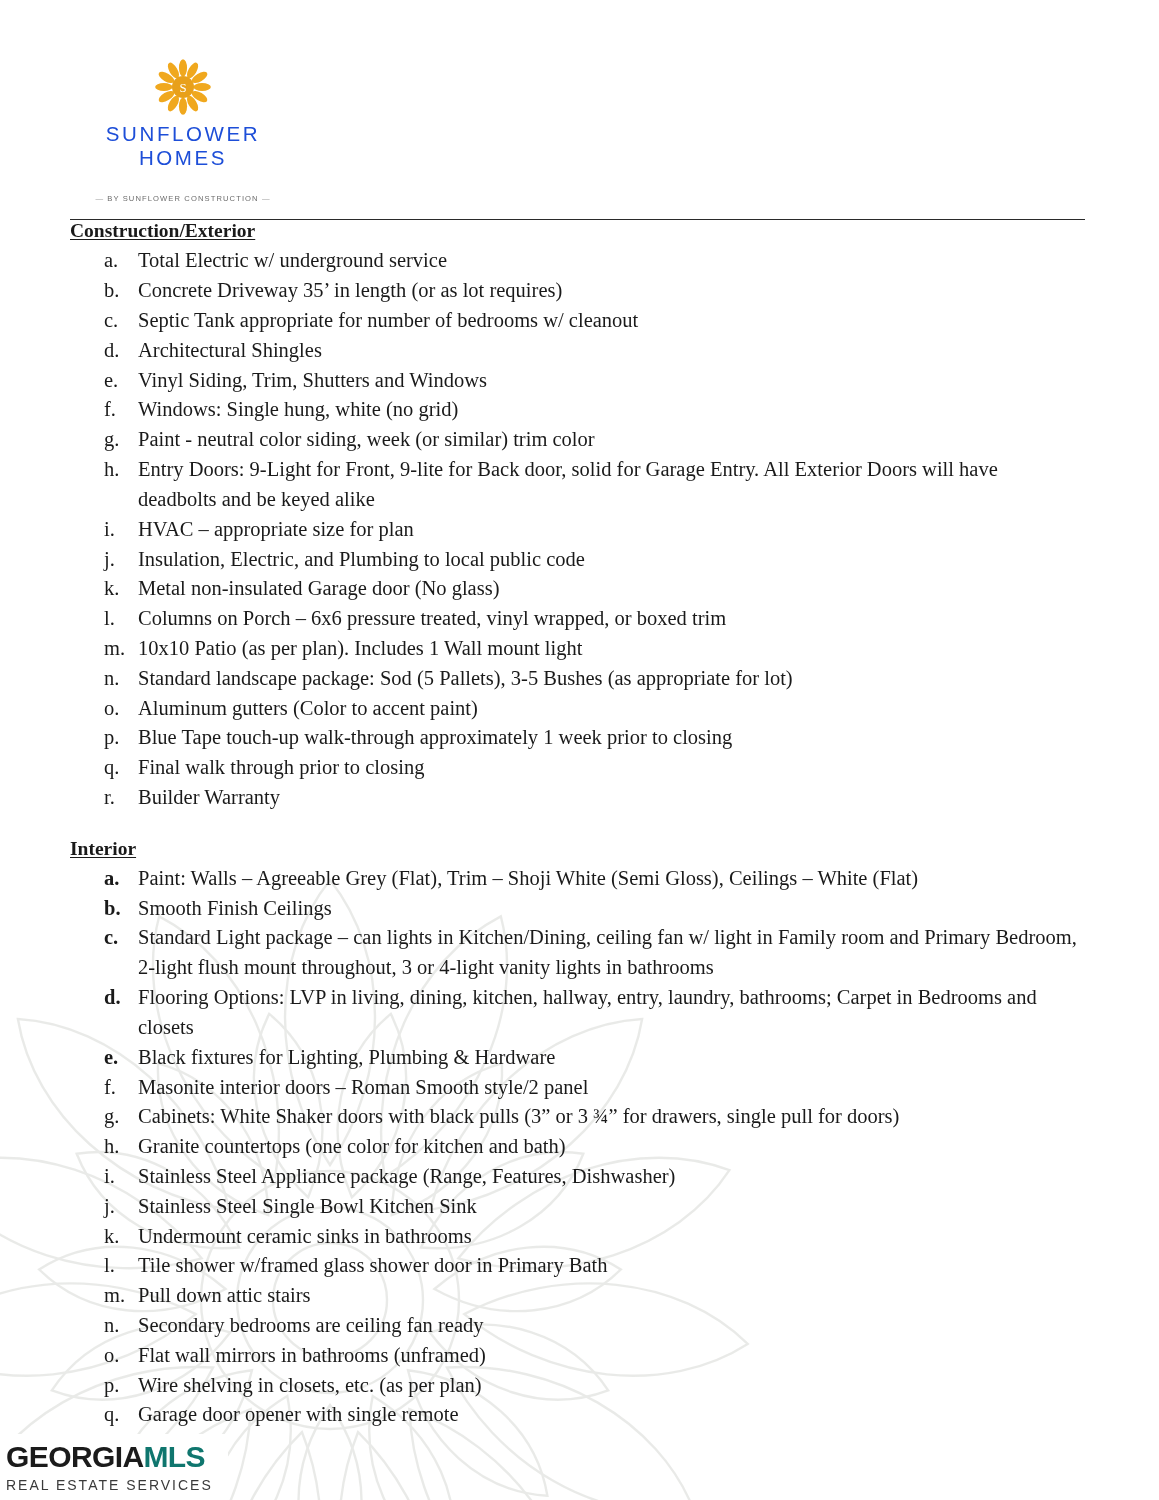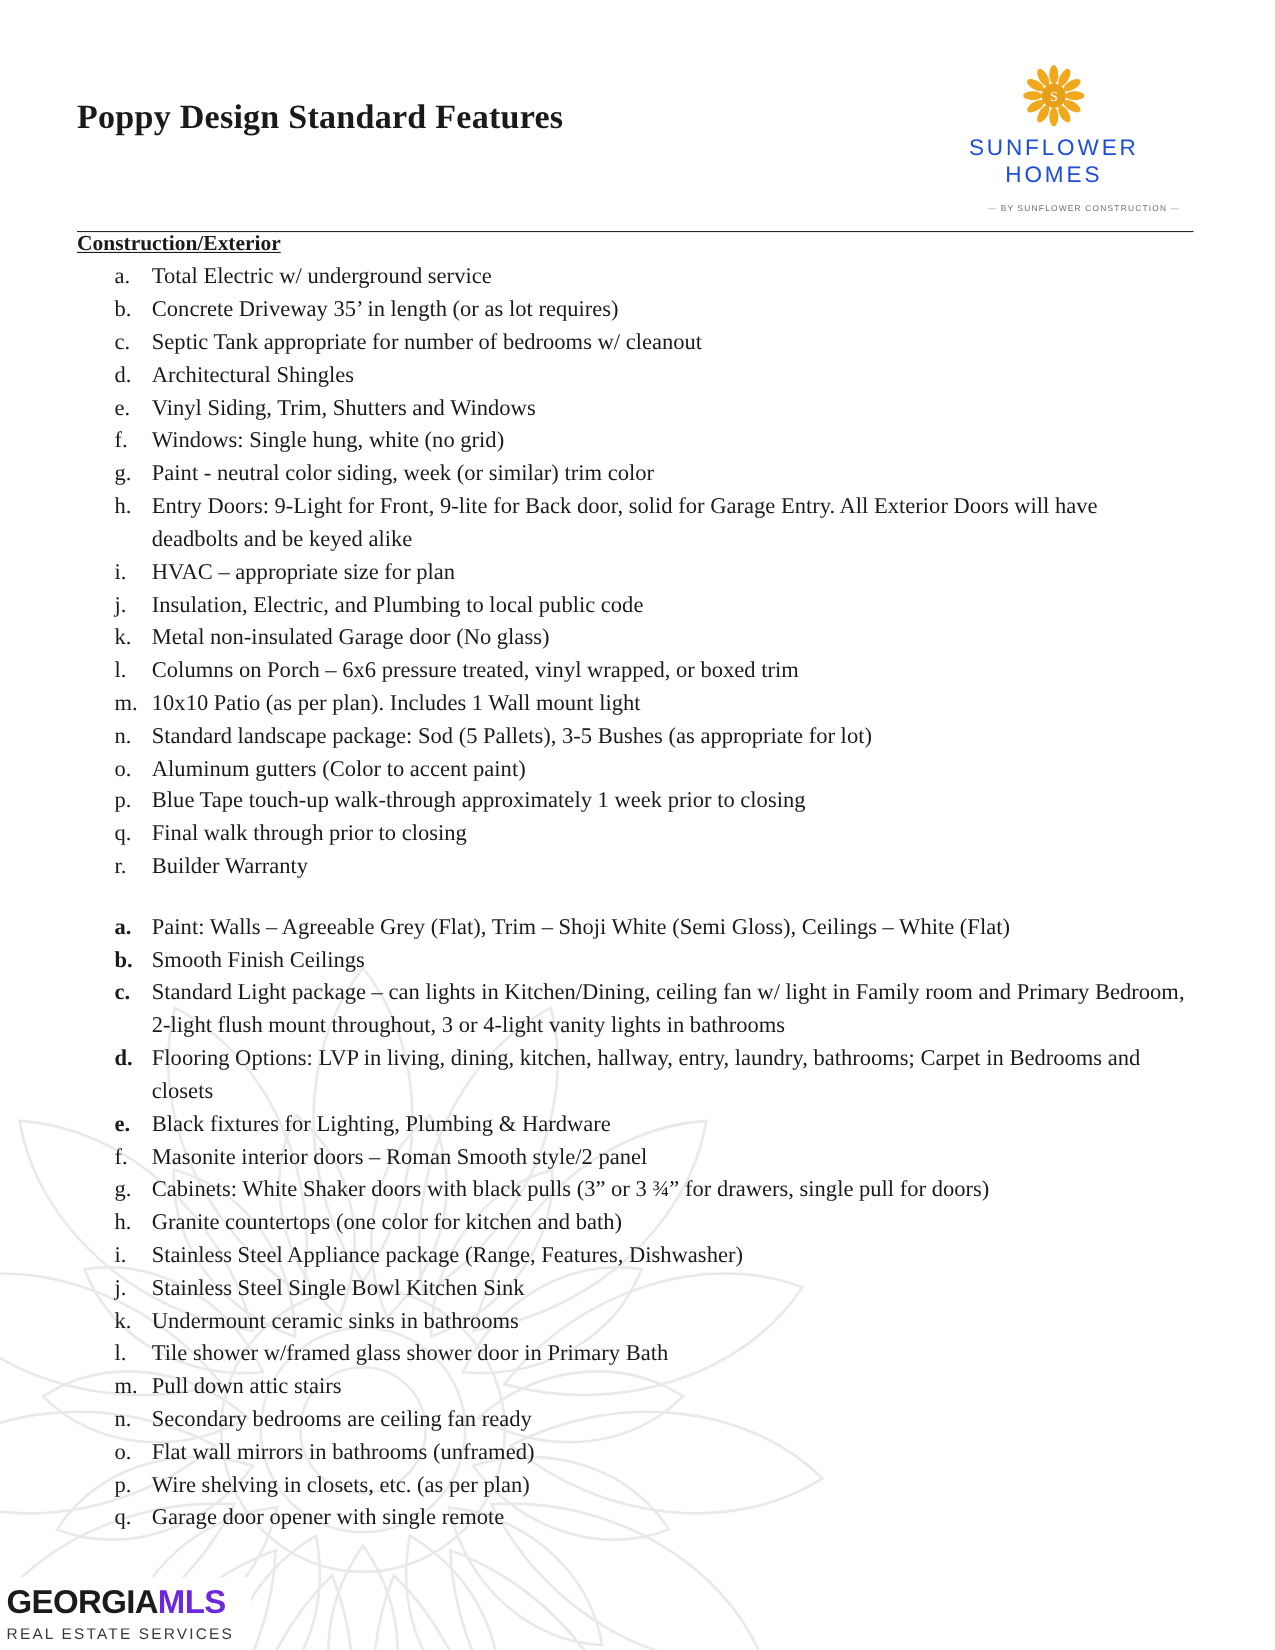--- a/index.html
+++ b/index.html
@@ -60,23 +60,22 @@
     letter-spacing: 2.6px;
     color: #1d4ed8;
     line-height: 1.18;
     font-weight: 400;
   }
   .logo-sub {
     font-family: "Liberation Sans", sans-serif;
     font-size: 7.6px;
     letter-spacing: 1.1px;
     color: #6b6b6b;
-    margin-top: 14px;
+    margin-top: 24px;
     white-space: nowrap;
-    text-align: right;
   }
   .logo-sub .dash { color: #9a9a9a; }
 
   .rule {
     border-top: 1.3px solid #2a2a2a;
     margin: 6px 2px 0 2px;
   }
 
   
   .section { }
@@ -125,21 +124,21 @@
     padding-left: 6px;
   }
   .mls-top {
     font-family: "Liberation Sans", sans-serif;
     font-size: 30px;
     font-weight: bold;
     letter-spacing: -0.6px;
     color: #1b1b1b;
     line-height: 1;
   }
-  .mls-top .mls-red { color: #6d28d9; }
+  .mls-top .mls-red { color: #0f766e; }
   .mls-bottom {
     font-family: "Liberation Sans", sans-serif;
     font-size: 14px;
     letter-spacing: 2.0px;
     color: #3a3a3a;
     margin-top: 5px;
   }
 </style>
 </head>
 <body>
@@ -244,21 +243,20 @@
             <path d="M0,-70 C28,-110 28,-160 0,-195 C-28,-160 -28,-110 0,-70 Z"></path>
           </g>
       </g>
     </g>
   </g>
 </svg>
 
 <div class="page">
 
   <div class="header">
-    <h1 class="doc-title">Poppy Design Standard Features</h1>
 
     <div class="logo-block">
       <svg class="logo-mark" viewBox="0 0 100 100" xmlns="http://www.w3.org/2000/svg" aria-hidden="true">
         <g fill="#f0a81e">
           <g transform="translate(50,50)">
             <ellipse cx="0" cy="-33" rx="7" ry="15"></ellipse>
             <ellipse cx="0" cy="-33" rx="7" ry="15" transform="rotate(30)"></ellipse>
             <ellipse cx="0" cy="-33" rx="7" ry="15" transform="rotate(60)"></ellipse>
             <ellipse cx="0" cy="-33" rx="7" ry="15" transform="rotate(90)"></ellipse>
             <ellipse cx="0" cy="-33" rx="7" ry="15" transform="rotate(120)"></ellipse>
@@ -358,20 +356,21 @@
           <span class="txt">Final walk through prior to closing</span>
         </li>
       <li>
           <span class="marker">r.</span>
           <span class="txt">Builder Warranty</span>
         </li>
     </ol>
   </div>
 
   <div class="section sec-interior">
+    <div class="section-heading">Interior</div>
     <ol class="items">
       <li>
           <span class="marker bold-marker">a.</span>
           <span class="txt">Paint: Walls – Agreeable Grey (Flat), Trim – Shoji White (Semi Gloss), Ceilings – White (Flat)</span>
         </li>
       <li>
           <span class="marker bold-marker">b.</span>
           <span class="txt">Smooth Finish Ceilings</span>
         </li>
       <li>

